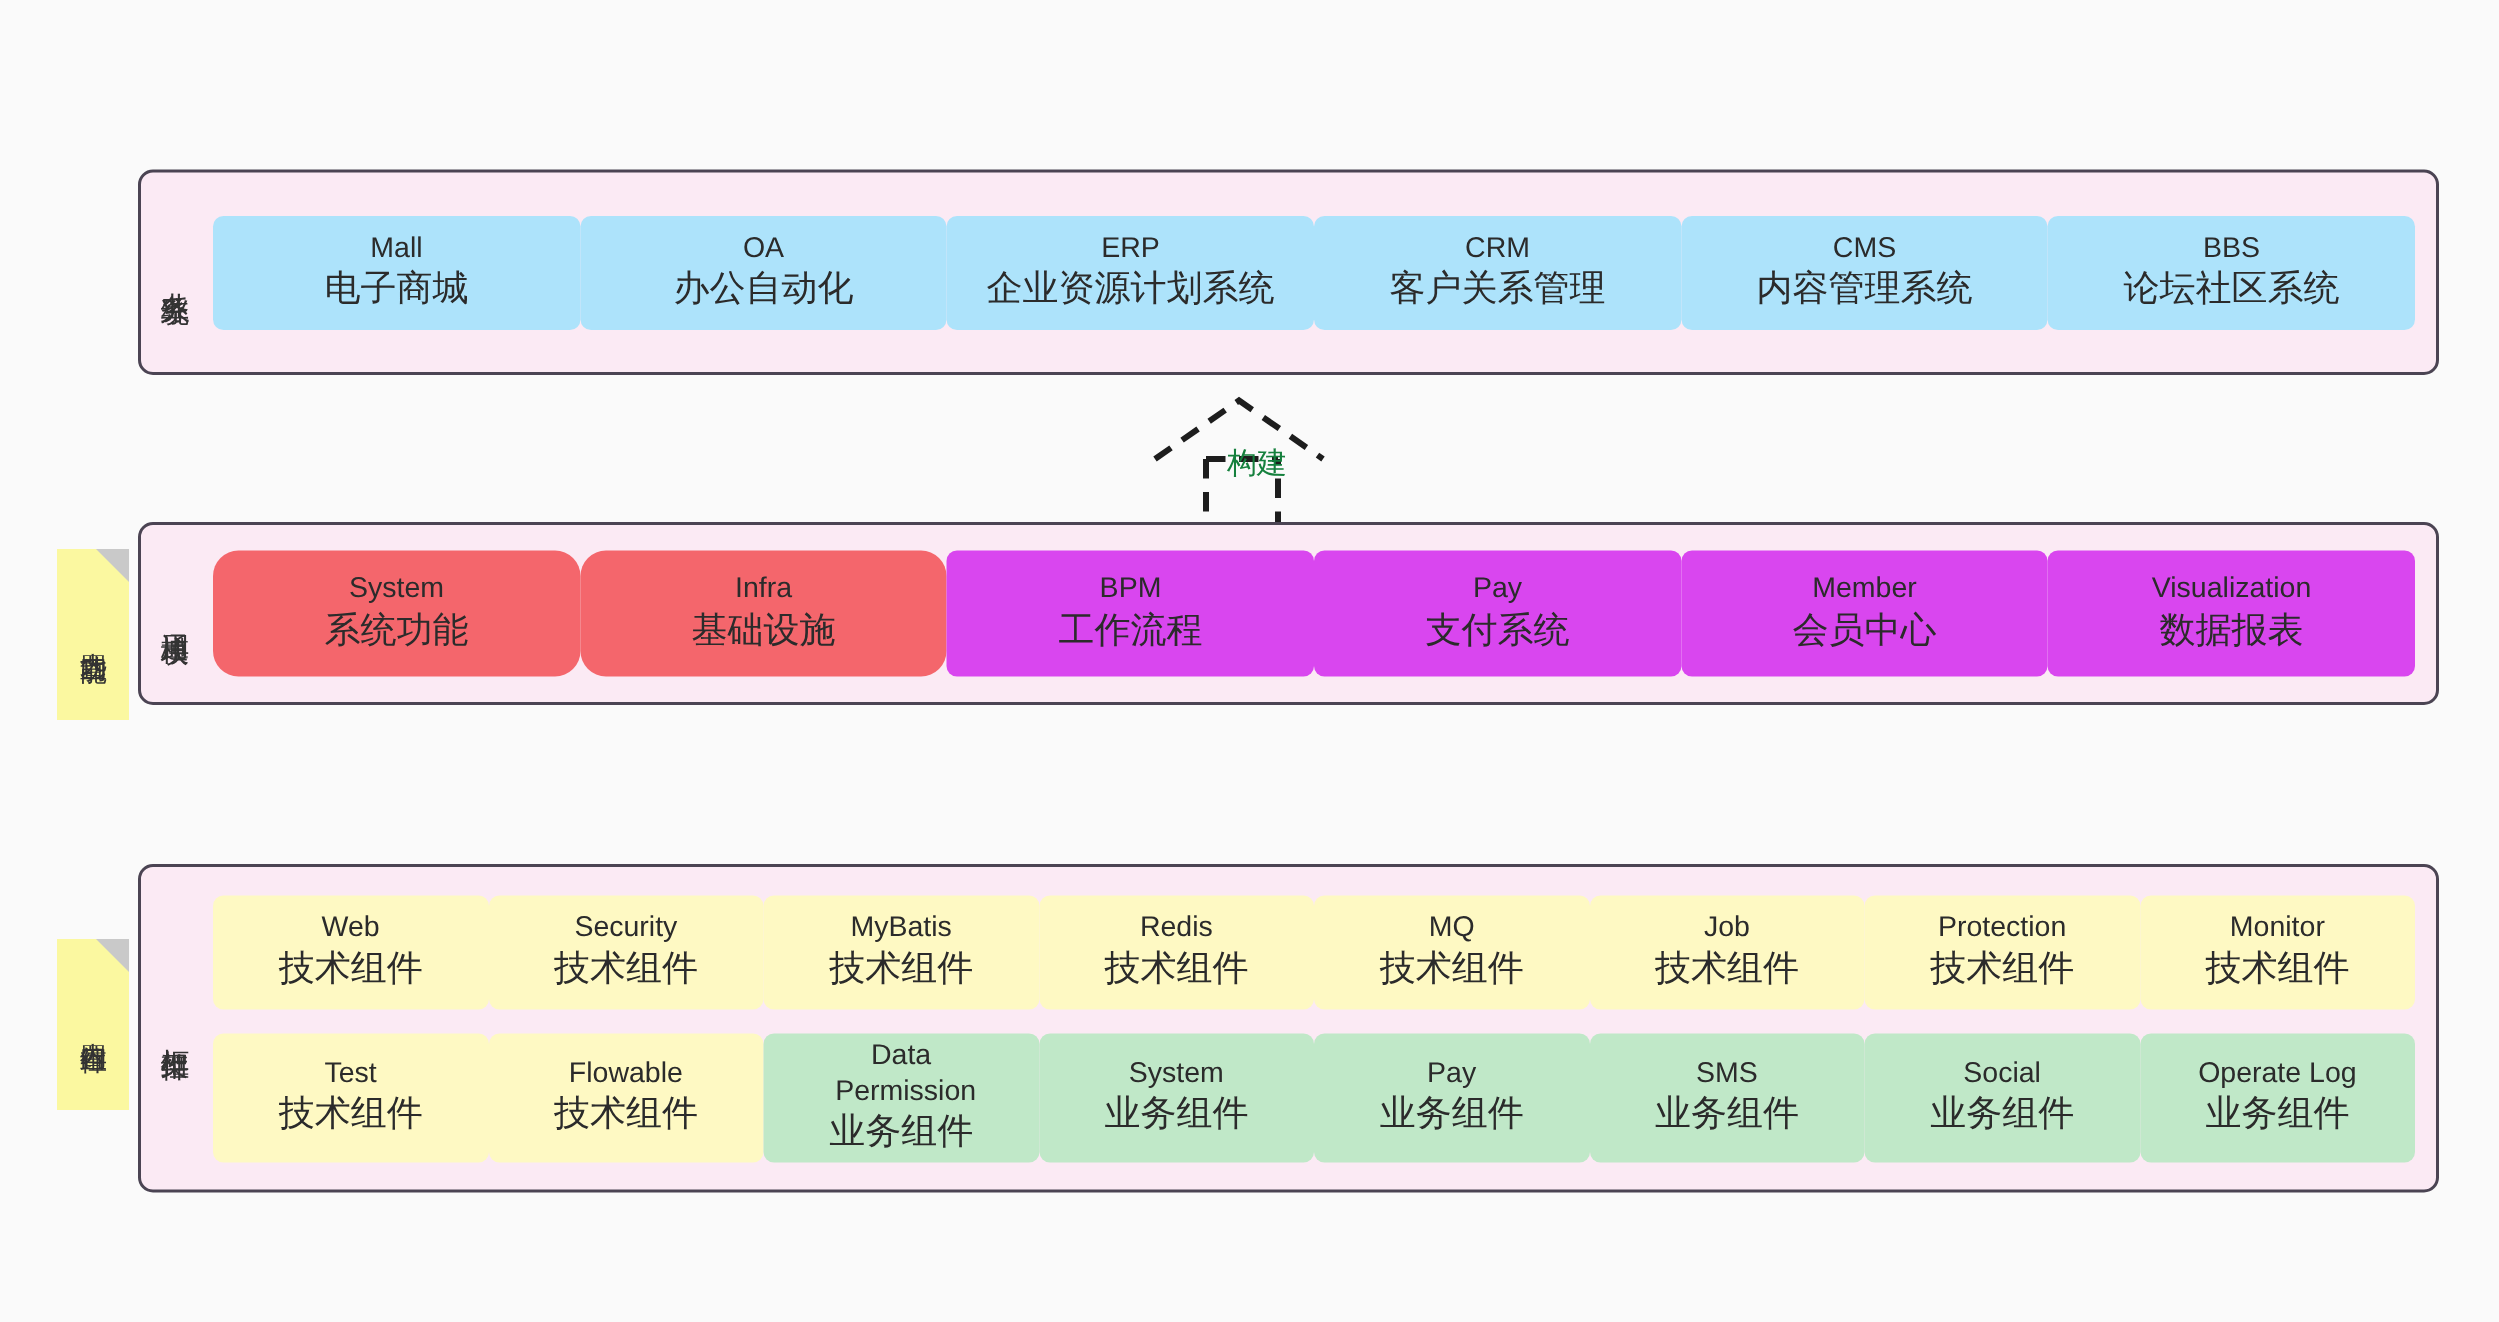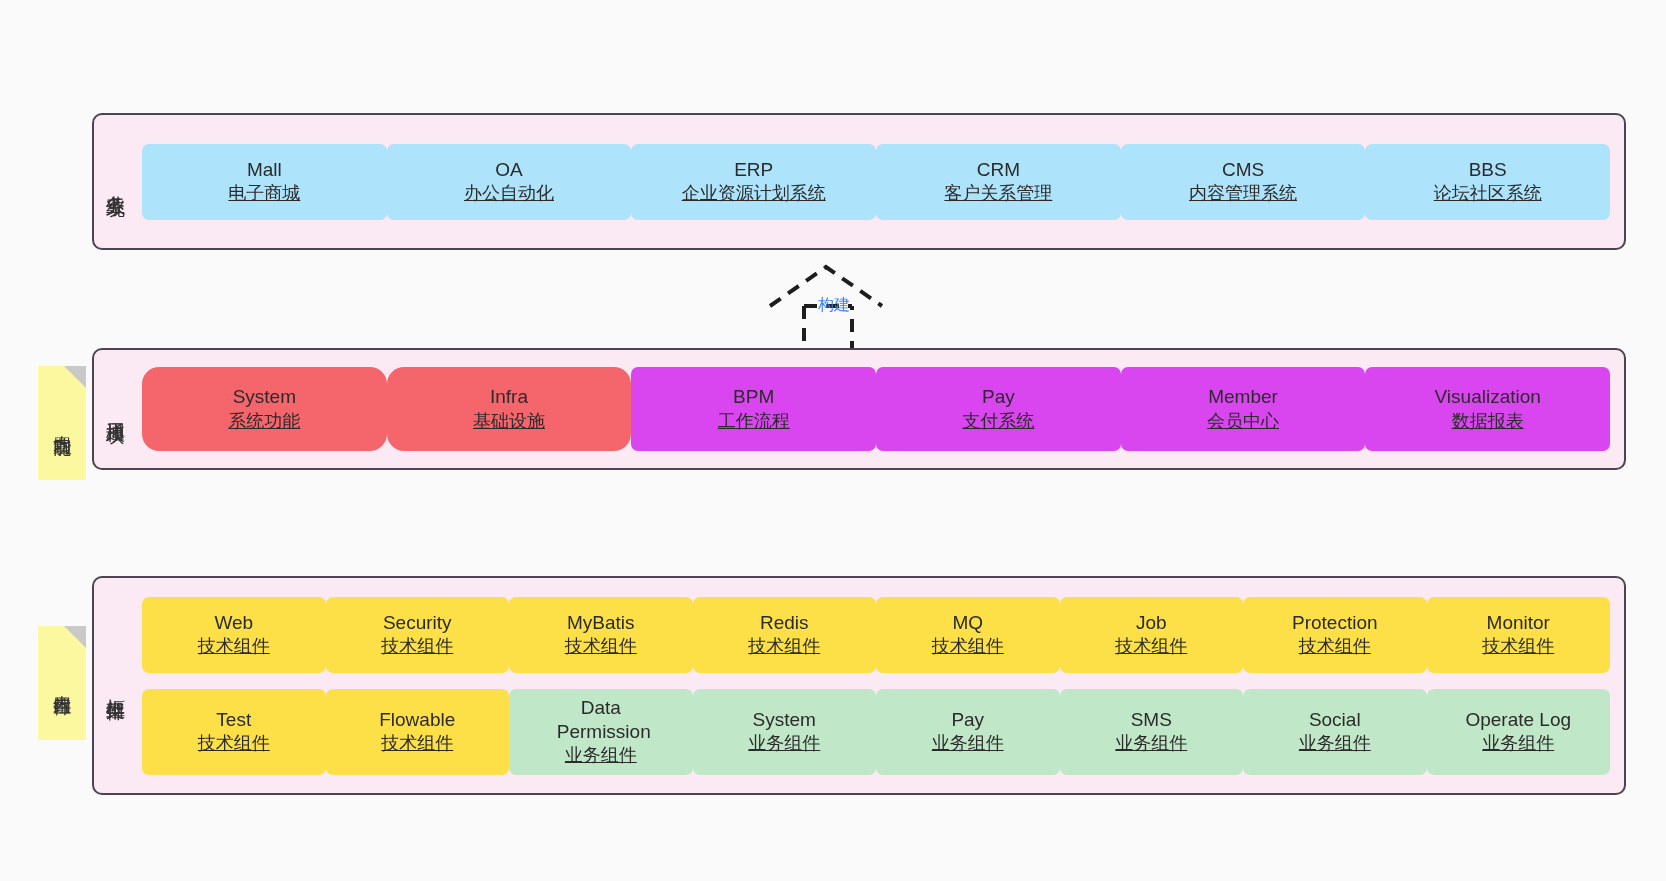--- a/index.html
+++ b/index.html
@@ -69,27 +69,27 @@
     flex-direction: column;
     align-items: center;
     justify-content: center;
     text-align: center;
     line-height: 1.28;
     box-sizing: border-box;
     padding: 4px 6px;
     user-select: none;
   }
   .card .t1 { font-size: 19px; }
-  .card .t2 { font-size: 18px; text-decoration: underline; }
+  .card .t2 { font-size: 24px; }
 
   
   .c-blue       { background: #ade3fb; }
   .c-red        { background: #f4666c; border-radius: 17px; }
   .c-pink       { background: #d946ef; }
-  .c-green      { background: #fde047; }
+  .c-green      { background: #fef9c3; }
   .c-green-soft { background: #c0e8c8; }
 
   
   .note {
     position: absolute;
     background: #fbf8a0;
     box-sizing: border-box;
     display: flex;
     align-items: center;
     justify-content: center;
@@ -114,22 +114,22 @@
   }
 
   
   .arrow {
     position: absolute;
     pointer-events: none;
   }
   .arrow svg { display: block; overflow: visible; }
   .arrow-label {
     position: absolute;
-    font-size: 16px;
-    color: #3b82f6;
+    font-size: 20px;
+    color: #15803d;
     background: transparent;
     white-space: nowrap;
     user-select: none;
   }
 </style>
 </head>
 <body>
 
 <div class="canvas">
 

